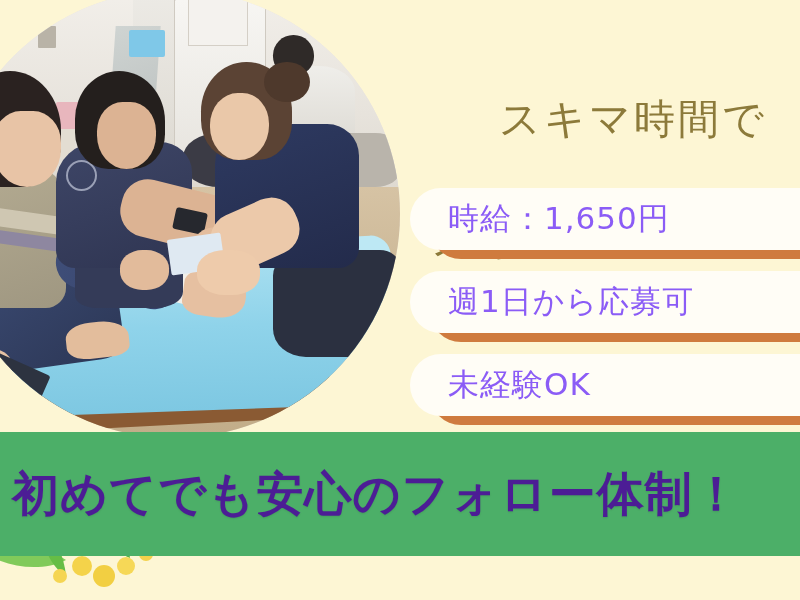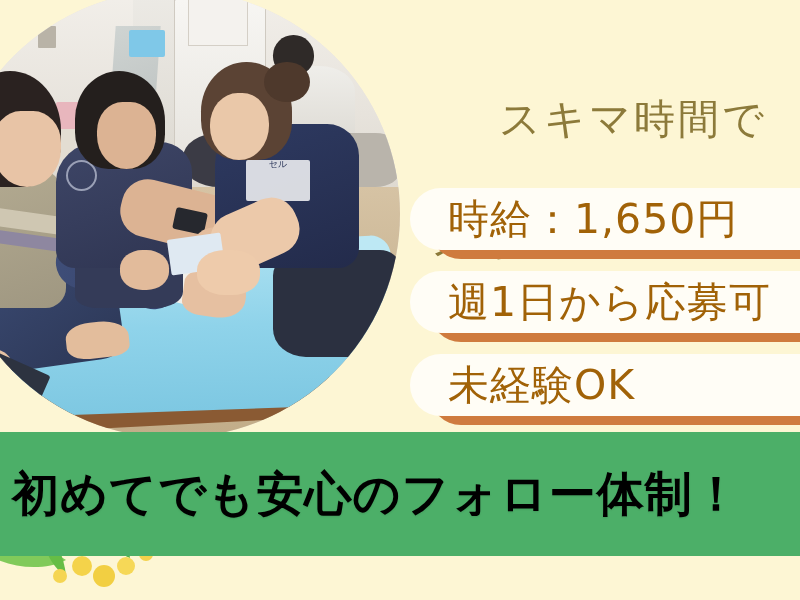--- a/index.html
+++ b/index.html
@@ -298,43 +298,43 @@
     left: 0; top: 0;
     width: 100%;
     height: 62px;
     background: #fffdf6;
     border-radius: 31px 0 0 31px;
     display: flex;
     align-items: center;
   }
   .pill-label {
     padding-left: 38px;
-    color: #a16207;
+    color: #8b5cf6;
     font-family: "DejaVu Sans", sans-serif;
-    font-size: 41px;
+    font-size: 31px;
     font-weight: 500;
     letter-spacing: 1px;
     white-space: nowrap;
   }
 
   
   .green-banner {
     position: absolute;
     left: 0;
     top: 432px;
     width: 800px;
     height: 124px;
     background: #4caf68;
     display: flex;
     align-items: center;
     overflow: hidden;
   }
   .green-banner-text {
     padding-left: 12px;
-    color: #000000;
+    color: #4c1d95;
     font-family: "DejaVu Serif", "Liberation Serif", serif;
     font-size: 47px;
     font-weight: 700;
     letter-spacing: 1px;
     white-space: nowrap;
     text-shadow: 0 1px 2px rgba(0,0,0,.10);
   }
 </style>
 </head>
 <body>
@@ -382,21 +382,20 @@
       <div class="pB-patch"></div>
       <div class="pB-hair"></div>
       <div class="pB-face"></div>
       <div class="pB-arm"></div>
       <div class="pB-watch"></div>
       <div class="pB-hand"></div>
       <div class="pB-hand2"></div>
 
       <div class="pC-leg"></div>
       <div class="pC-body"></div>
-      <div class="pC-logo">セル</div>
       <div class="pC-hair"></div>
       <div class="pC-bun"></div>
       <div class="pC-face"></div>
       <div class="pC-arm"></div>
       <div class="pC-tape"></div>
       <div class="pC-hand"></div>
     </div>
   </div>
 
   <div class="headline">

